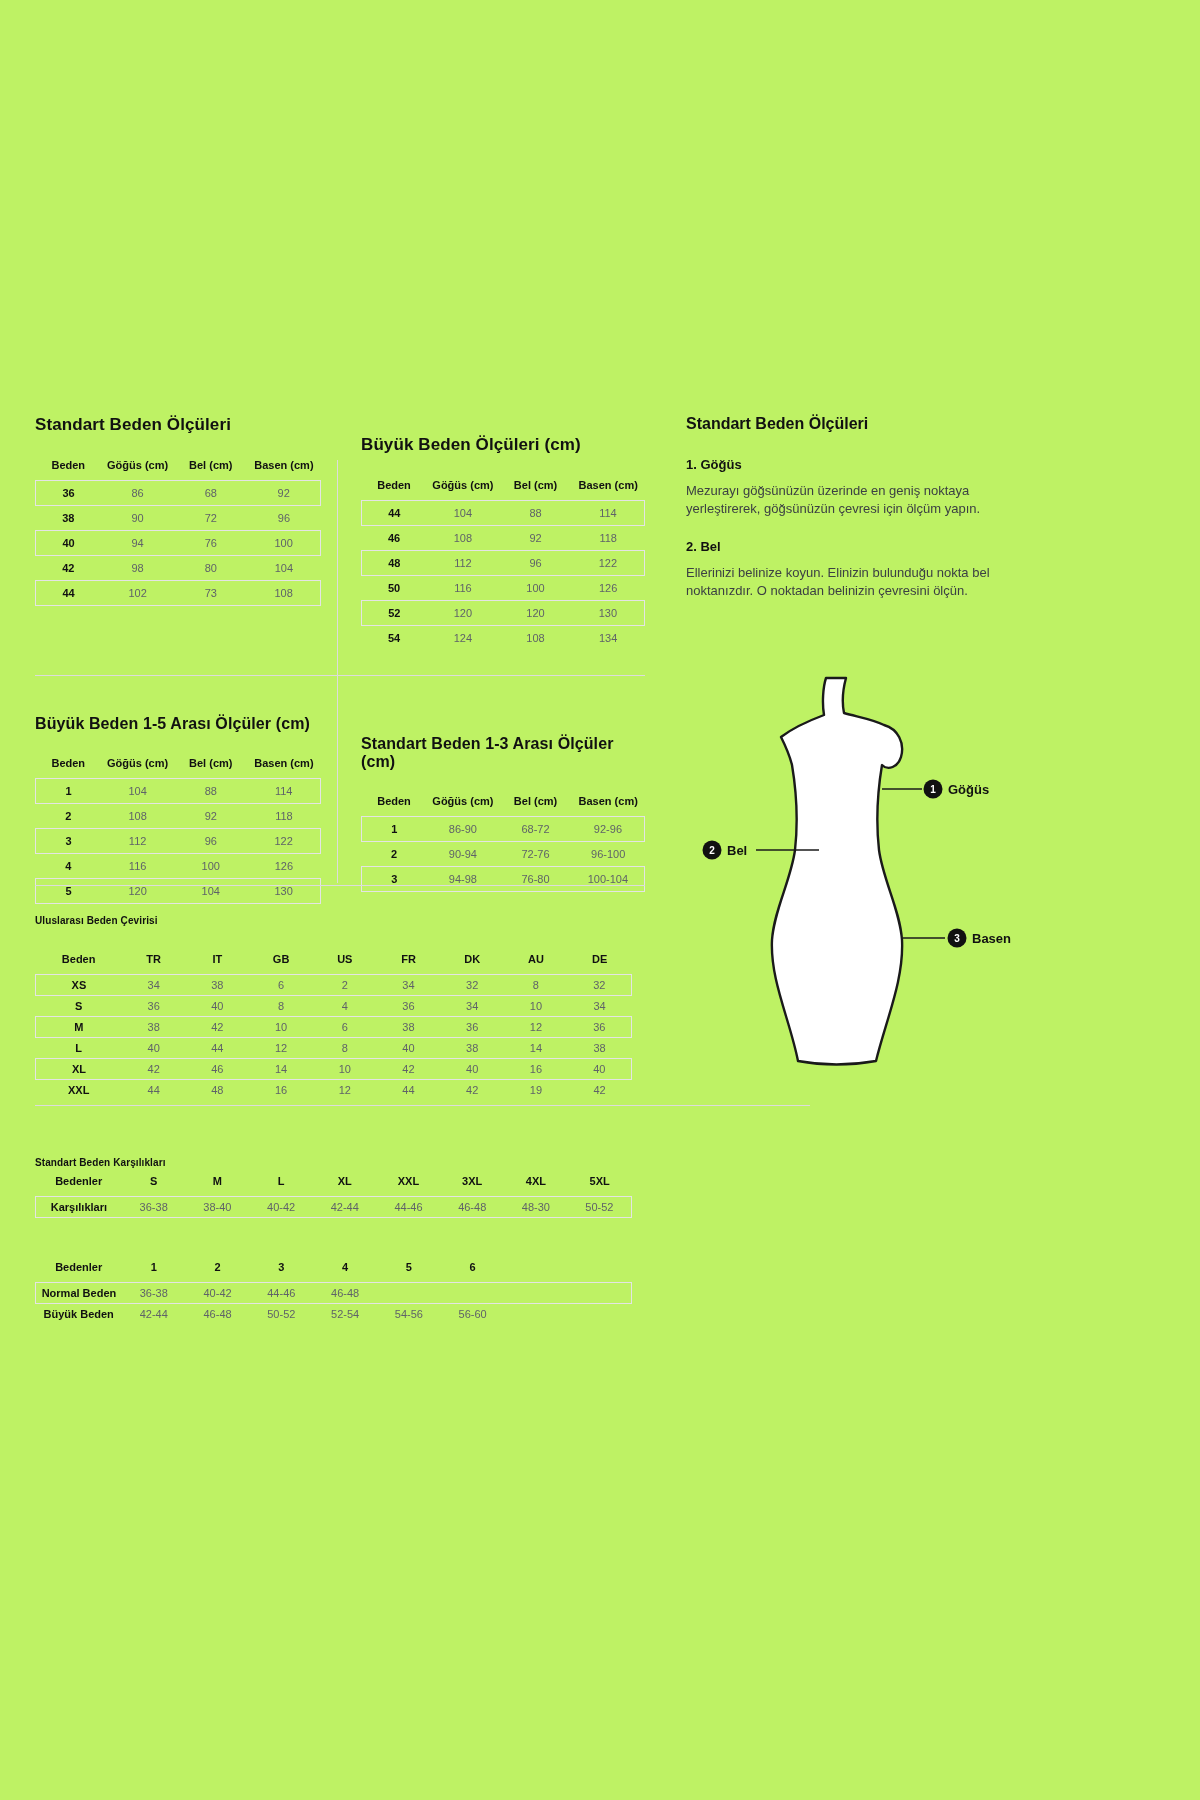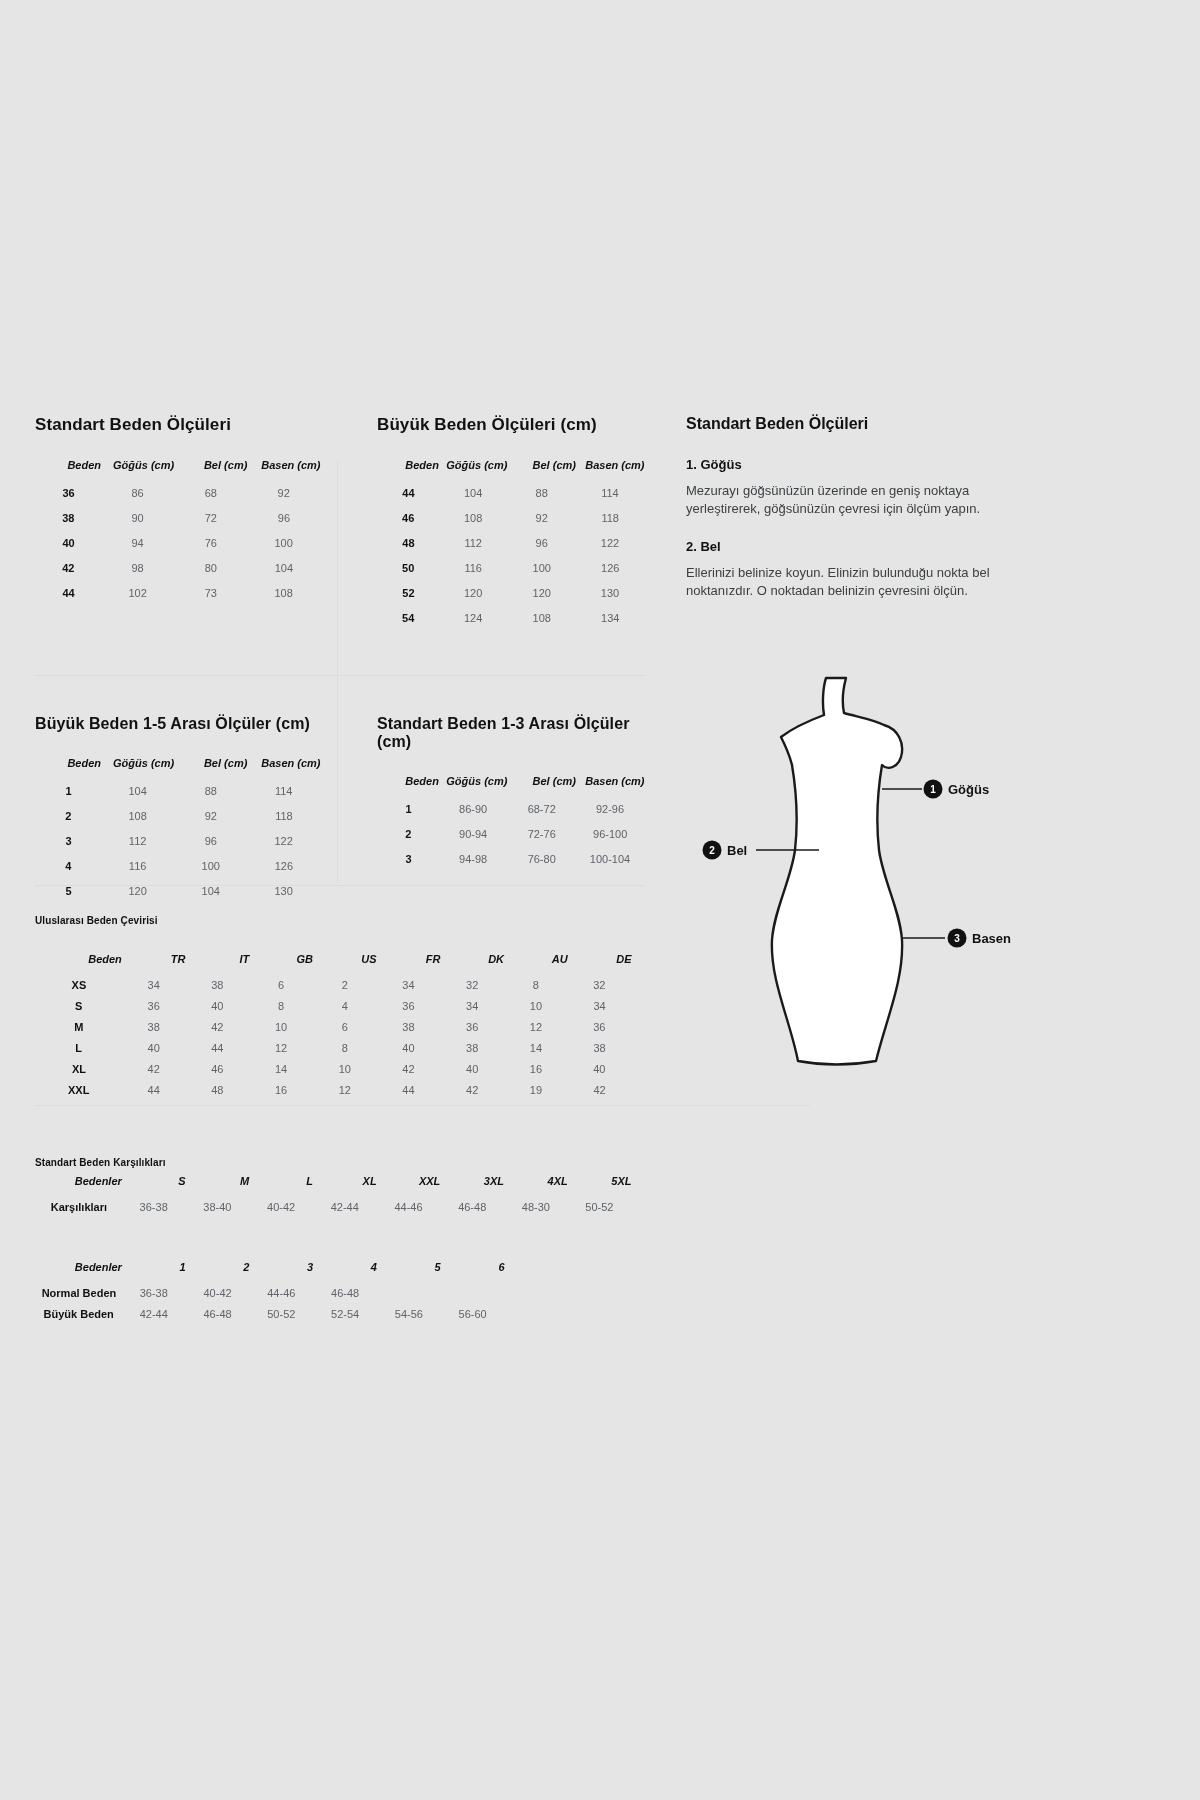--- a/index.html
+++ b/index.html
@@ -1,35 +1,35 @@
 <!DOCTYPE html>
 <html><head>
 <meta charset="utf-8">
 <style>
   html,body { margin:0; padding:0; background:#fff; }
   .page {
-    position:relative; width:1200px; height:1800px; background:#e5e5e5;
+    position:relative; width:1200px; height:1800px; background:#bef264;
     font-family:"Liberation Sans", sans-serif; color:#111;
   }
   .left-col { position:absolute; left:35px; top:415px; width:610px; height:930px; }
   .right-col { position:absolute; left:686px; top:415px; width:338px; }
 
   .abs { position:absolute; left:0; }
   .two-col { display:flex; width:610px; }
   .col-a { width:302px; padding-right:16px; box-sizing:border-box; }
-  .col-b { flex:1; padding-left:40px; box-sizing:border-box; }
+  .col-b { flex:1; padding-left:24px; box-sizing:border-box;margin-top:20px; }
   .v-divider { position:absolute; left:302px; top:45px; height:423px; width:0; border-left:1px solid #dcdcdc; }
 
   .section-title { font-size:17px; font-weight:bold; margin:0 0 24px 0; letter-spacing:.1px; }
   .section-title.sm { font-size:10px; margin:0; }
 
   hr.rule { border:none; border-top:1px solid #dcdcdc; margin:0; width:610px; }
 
   table { border-collapse:collapse; width:100%; table-layout:fixed; font-size:11px; }
-  th { font-weight:bold; color:#111; padding:0 0 9px 0; text-align:right;font-style:italic; }
+  th { font-weight:bold; color:#111; padding:0 0 9px 0; text-align:center; }
   td { text-align:center; padding:6px 0; color:#5f6368; }
   td:first-child { font-weight:bold; color:#111; }
   tbody tr:nth-child(odd) td { border-top:1px solid #e4e4e4; border-bottom:1px solid #e4e4e4; }
   tbody tr:nth-child(odd) td:first-child { border-left:1px solid #e4e4e4; }
   tbody tr:nth-child(odd) td:last-child { border-right:1px solid #e4e4e4; }
 
   .tbl4 th:first-child { width:23%; }
   .wide { width:597px; }
   .compact td { padding:4px 0; }
   .tbl-wide th:first-child { width:14.5%; }

